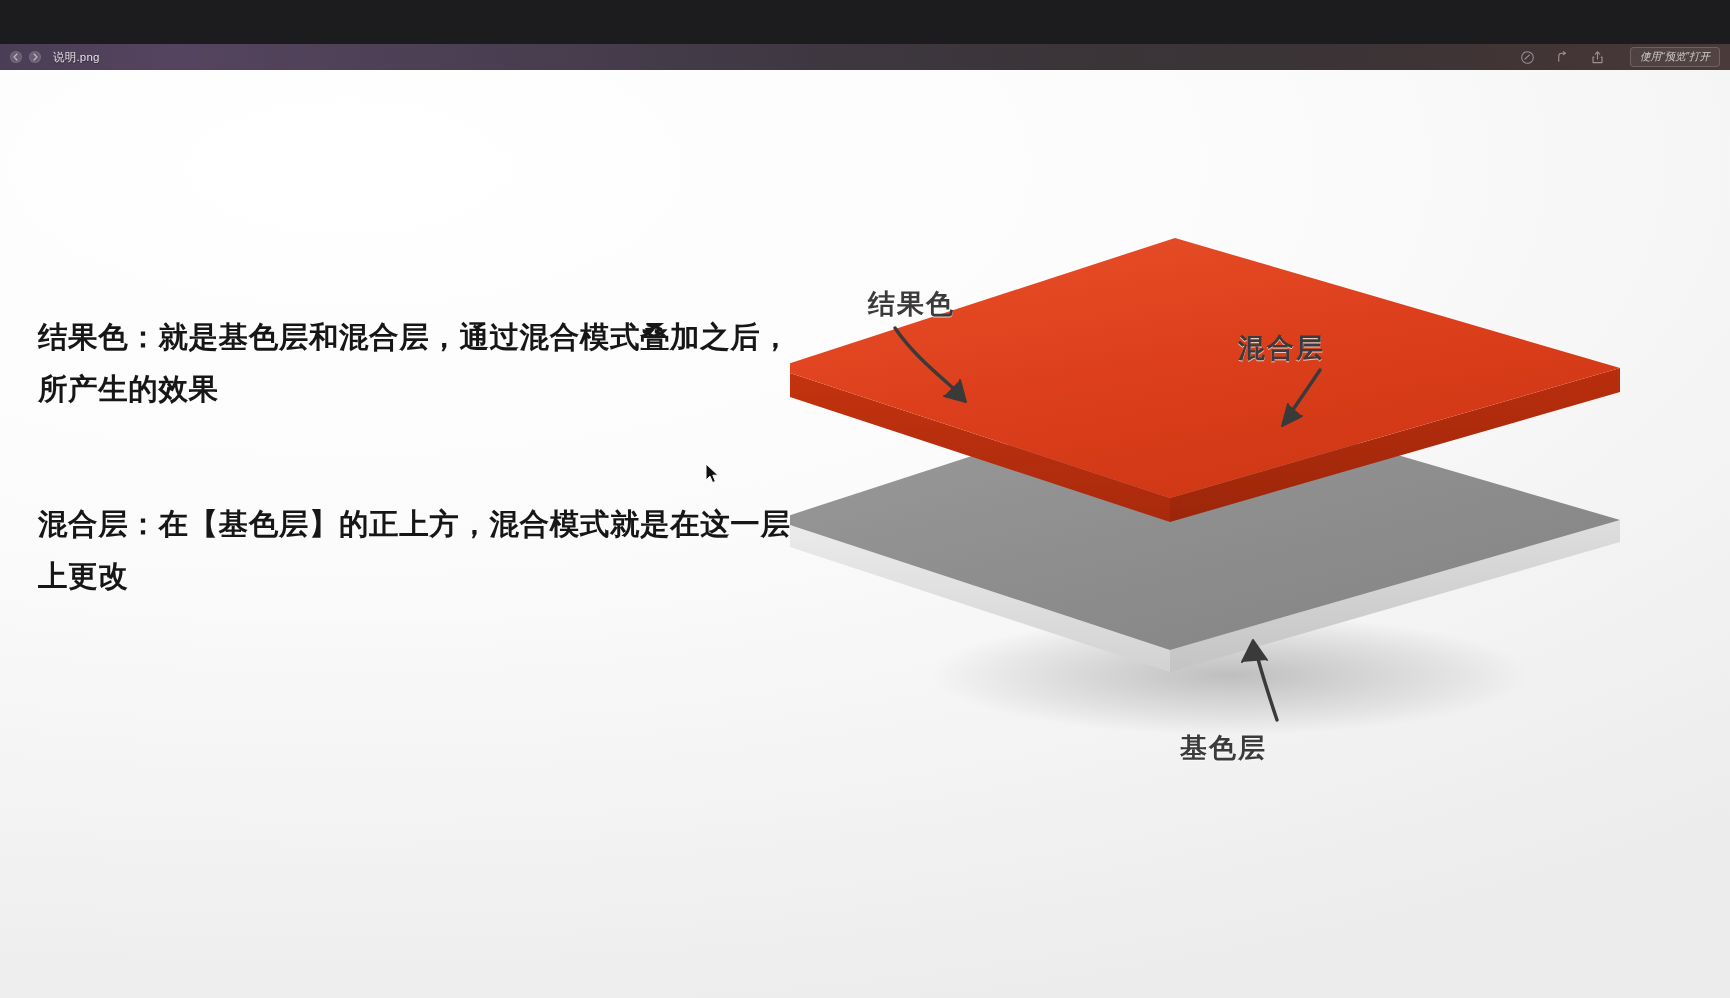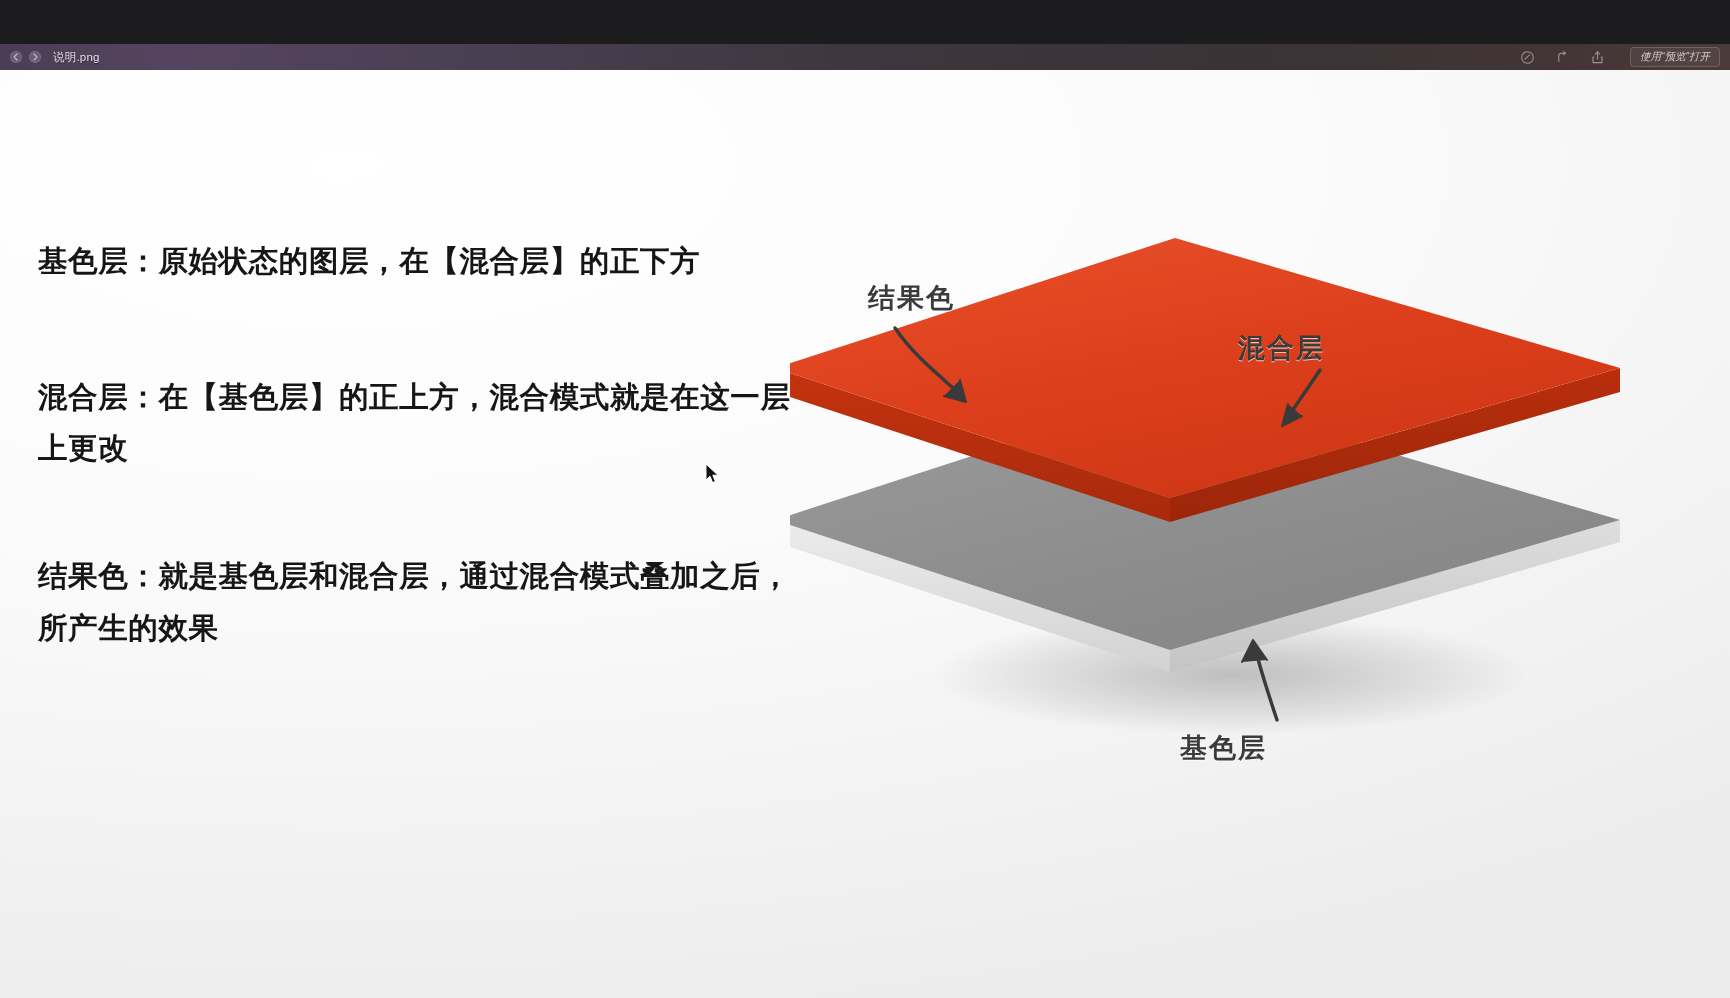--- a/index.html
+++ b/index.html
@@ -103,21 +103,21 @@
   .dlabel{
     position:absolute;
     font-family:"DejaVu Sans","Liberation Sans",sans-serif;
     font-weight:800;
     color:#3b3b3b;
     font-size:27px;
     letter-spacing:2px;
     white-space:nowrap;
     text-shadow:0 1px 0 rgba(255,255,255,.7);
   }
-  .dlabel.result{left:78px;top:60px;}
+  .dlabel.result{left:78px;top:66px;}
   .dlabel.blend{left:448px;top:110px;}
   .dlabel.base{left:390px;top:510px;}
 
   
   .cursor{
     position:absolute;
     left:705px;top:393px;
     width:16px;height:22px;
   }
   .cursor svg{display:block}
@@ -170,25 +170,24 @@
         </svg>
       </div>
       <div class="tb-button">使用“预览”打开</div>
     </div>
   </div>
 
   <div class="canvas">
     <div class="page">
 
       <div class="text-col">
-        <p class="para p1"><span class="lead">基色层：</span><span>原始状态的图层，在【混合层】的正下方</span></p>
+
+        <p class="para p3"><span class="lead">结果色：</span><span>就是基色层和混合层，通过混合模式叠加之后，所产生的效果</span></p>
 
         <p class="para p2"><span class="lead">混合层：</span><span>在【基色层】的正上方，混合模式就是在这一层上更改</span></p>
-
-        <p class="para p3"><span class="lead">结果色：</span><span>就是基色层和混合层，通过混合模式叠加之后，所产生的效果</span></p>
       </div>
 
       <div class="diagram">
         <svg viewBox="0 0 880 620">
           <defs>
             <linearGradient id="gradBlendTop" x1="0" y1="0" x2="0.6" y2="1">
               <stop offset="0%" stop-color="#e8512a"></stop>
               <stop offset="55%" stop-color="#dd3f1c"></stop>
               <stop offset="100%" stop-color="#cf3715"></stop>
             </linearGradient>

